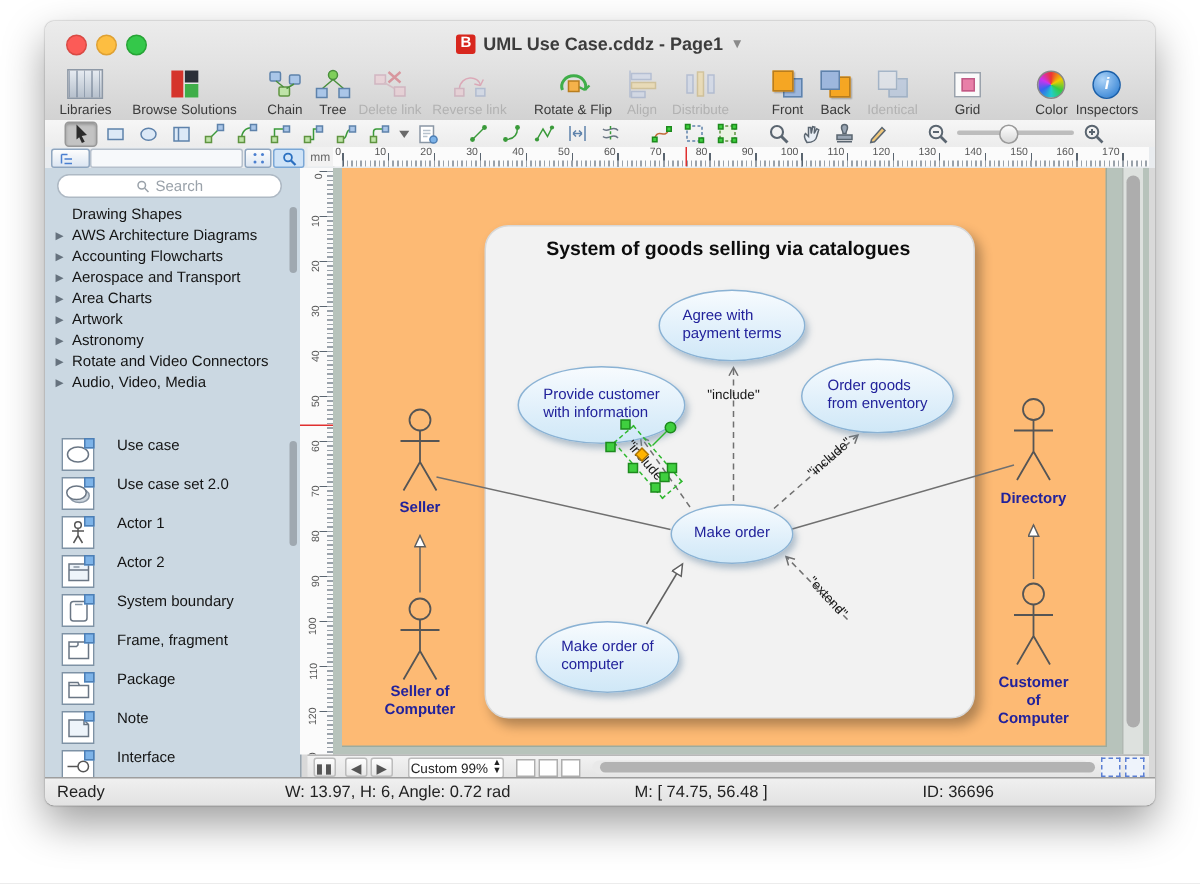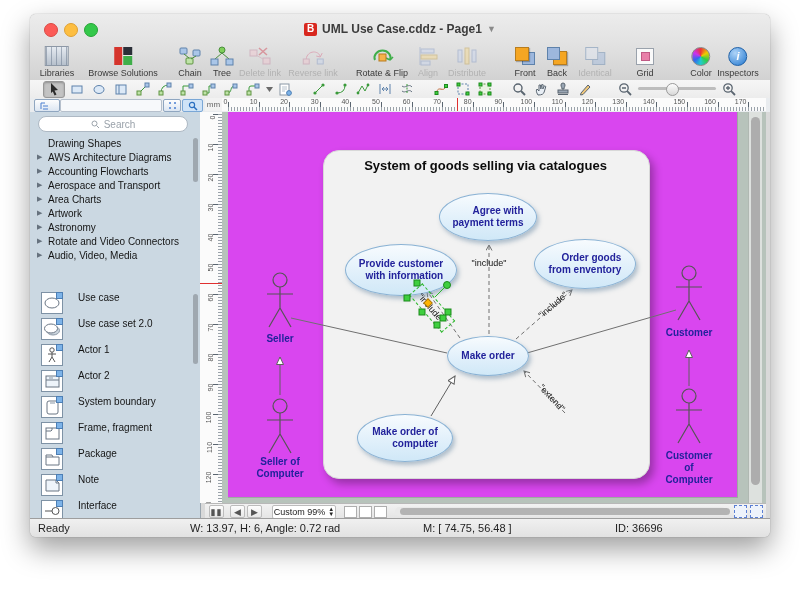--- a/index.html
+++ b/index.html
@@ -83,30 +83,30 @@
   
   .ruler-v{position:absolute;left:170px;top:0;width:22px;height:391px;background:#fbfbfb;border-right:1px solid #a8a8a8;overflow:hidden;
     background-image:
       repeating-linear-gradient(#9aa2aa 0 1px,transparent 1px 3px),
       repeating-linear-gradient(#5a6570 0 1px,transparent 1px 30px);
     background-size:4px 100%,9px 100%;background-position:right 0 top 2px,right 0 top 2px;background-repeat:no-repeat}
   .rnv{position:absolute;right:7px;font-size:7px;color:#555;transform:rotate(-90deg);transform-origin:center}
   .rmark-v{position:absolute;left:0;right:0;height:1px;background:#e03030}
   
   .canvas{position:absolute;left:192px;top:0;width:544px;height:391px;background:#b7c3bb;overflow:hidden}
-  .page{position:absolute;left:6px;top:0;width:509px;height:385px;background:#d946ef;border-right:1px solid #9cab9f;border-bottom:1px solid #9cab9f}
+  .page{position:absolute;left:6px;top:0;width:509px;height:385px;background:#fdba74;border-right:1px solid #9cab9f;border-bottom:1px solid #9cab9f}
   .vsb{position:absolute;left:526px;top:0;width:13px;height:391px;background:#dde1de;border-left:1px solid #b0b8b2}
   .vsb .th{position:absolute;left:2px;top:5px;width:9px;height:368px;border-radius:5px;background:#adadad}
   .boundary{position:absolute;left:95px;top:38px;width:325px;height:327px;border-radius:16px;background:#f2f2f2;
     border:1px solid #d8d8d8;box-shadow:4px 5px 8px rgba(0,0,0,.30)}
   .btitle{position:absolute;left:95px;top:46px;width:325px;text-align:center;font-weight:bold;font-size:13px;color:#0c0c0c}
   .uc{position:absolute;border:1px solid #8ab2d4;border-radius:50%;
     background:linear-gradient(180deg,#f7fbfe 0%,#ddeefa 65%,#d0e8f7 100%);
     box-shadow:2px 3px 4px rgba(110,140,165,.5);display:flex;align-items:center;justify-content:center;
-    text-align:right;font-weight:bold;font-size:10px;color:#22229b;white-space:pre-line;line-height:1.18}
+    text-align:left;font-weight:normal;font-size:10px;color:#22229b;white-space:pre-line;line-height:1.18}
   .alabel{position:absolute;transform:translateX(-50%);text-align:center;font-weight:bold;font-size:10px;color:#22229b;white-space:pre-line;line-height:1.2}
   .clabel{position:absolute;font-size:9px;color:#151515;white-space:nowrap}
   .ovl{position:absolute;left:0;top:0;pointer-events:none}
   .selbox{position:absolute;border:1px dashed #2eb82e;pointer-events:none}
   
   .zoombar{position:absolute;left:175px;right:4px;top:391px;height:15px;background:linear-gradient(#f2f2f2,#e4e4e4);border-top:1px solid #b8b8b8;display:flex;align-items:center}
   .zb{font-size:9px;color:#555;border:1px solid #bcbcbc;background:linear-gradient(#fdfdfd,#e8e8e8);height:11px;display:flex;align-items:center;justify-content:center;border-radius:2px}
   .zoomsel{margin-left:10px;width:62px;font-size:9px;color:#222;display:flex;align-items:center;justify-content:center;gap:3px;height:12px;background:#fff;border:1px solid #bcbcbc;border-radius:2px}
   .ptab{width:11px;height:10px;border:1px solid #aeaeae;background:#fff;margin-left:2px}
   .hsb{position:relative;flex:1;height:9px;margin:0 8px;background:#e9e9e9;border-radius:5px}
@@ -695,21 +695,21 @@
 with information</div>
         <div class="uc" style="left:306px;top:127px;width:100px;height:48px">Order goods
 from enventory</div>
         <div class="uc" style="left:219px;top:224px;width:80px;height:38px">Make order</div>
         <div class="uc" style="left:129px;top:302px;width:94px;height:46px">Make order of
 computer</div>
 
         <div class="alabel" style="left:52px;top:221px">Seller</div>
         <div class="alabel" style="left:52px;top:344px">Seller of
 Computer</div>
-        <div class="alabel" style="left:461px;top:215px">Customer</div>
+        <div class="alabel" style="left:461px;top:215px">Directory</div>
         <div class="alabel" style="left:461px;top:338px">Customer of
 Computer</div>
 
         <div class="clabel" style="left:261px;top:151px;transform:translate(-50%,-50%)">"include"</div>
         <div class="clabel" style="left:325px;top:193px;transform:translate(-50%,-50%) rotate(-41deg)">"include"</div>
         <div class="clabel" style="left:203px;top:196px;transform:translate(-50%,-50%) rotate(49deg)">"include"</div>
         <div class="clabel" style="left:324px;top:286px;transform:translate(-50%,-50%) rotate(47deg)">"extend"</div>
 
         <div class="selbox" style="left:179px;top:187px;width:48px;height:16px;transform:rotate(49deg)"></div>
 

